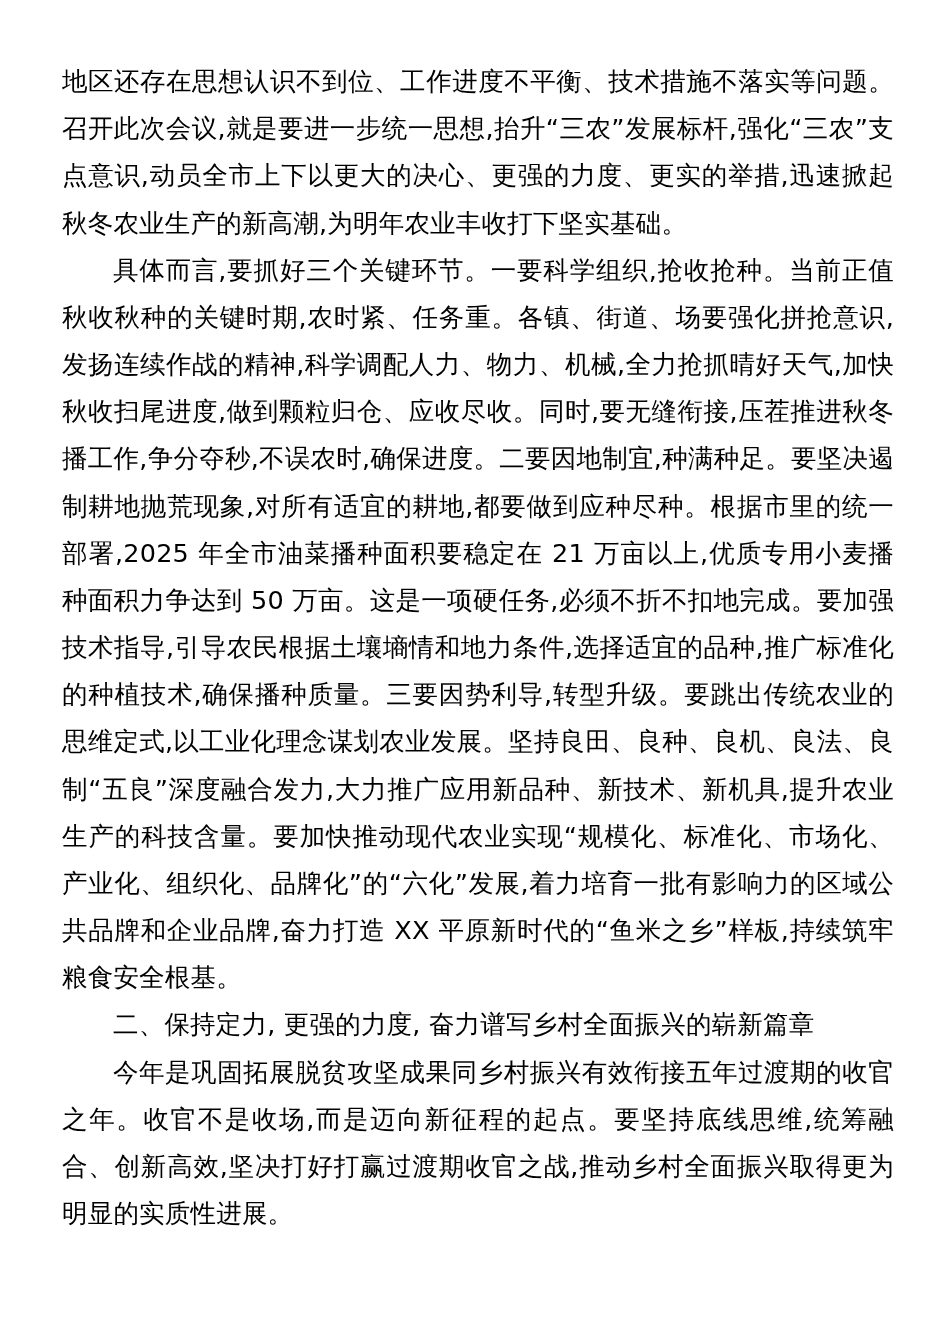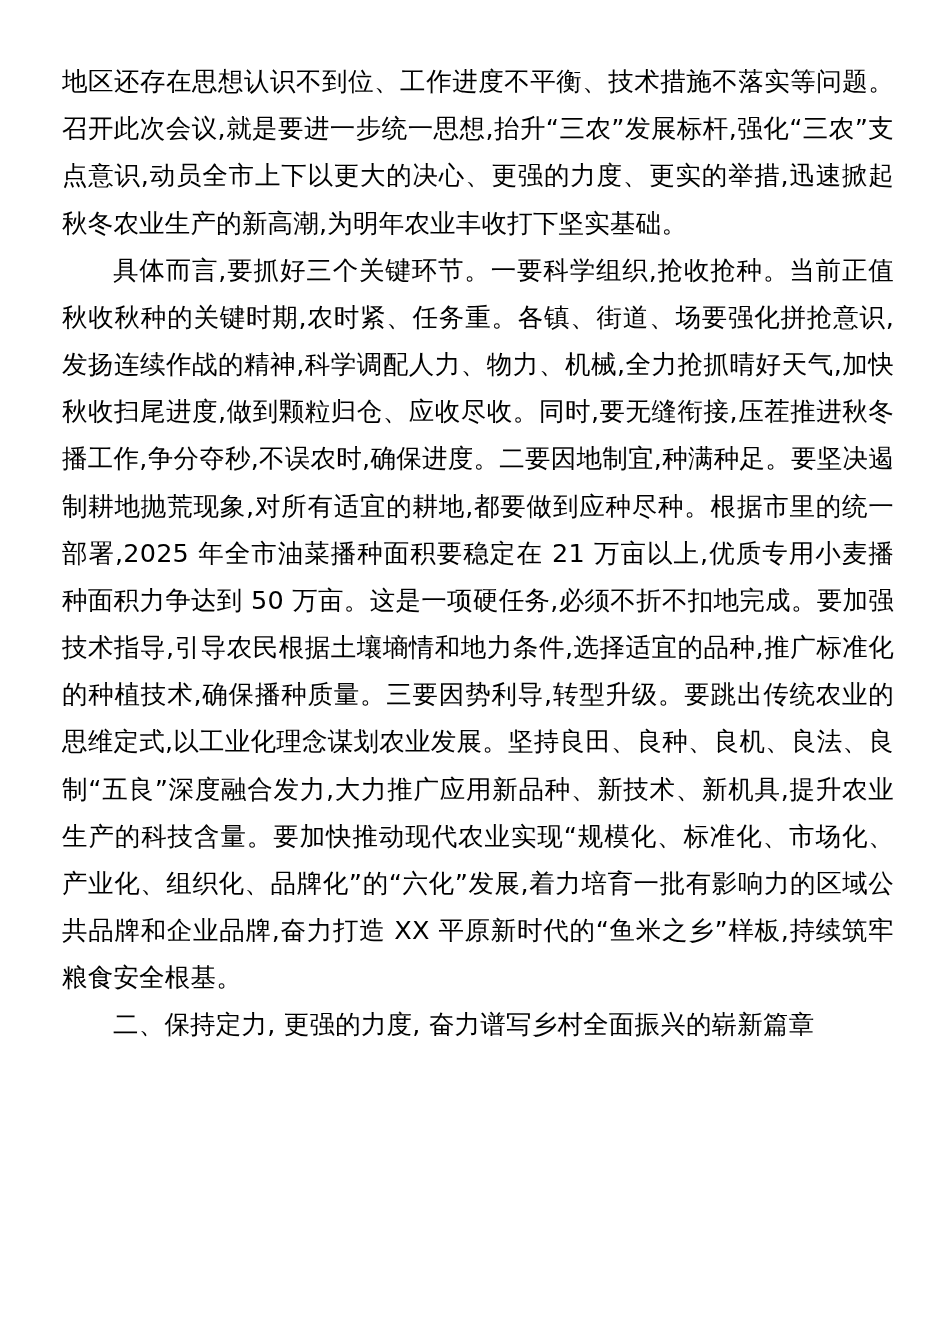--- a/index.html
+++ b/index.html
@@ -46,15 +46,16 @@
 
 <div class="page">
   <div class="doc-body">
 
     <p class="para">地区还存在思想认识不到位、工作进度不平衡、技术措施不落实等问题。召开此次会议,就是要进一步统一思想,抬升“三农”发展标杆,强化“三农”支点意识,动员全市上下以更大的决心、更强的力度、更实的举措,迅速掀起秋冬农业生产的新高潮,为明年农业丰收打下坚实基础。</p>
 
     <p class="para para-indent">具体而言,要抓好三个关键环节。一要科学组织,抢收抢种。当前正值秋收秋种的关键时期,农时紧、任务重。各镇、街道、场要强化拼抢意识,发扬连续作战的精神,科学调配人力、物力、机械,全力抢抓晴好天气,加快秋收扫尾进度,做到颗粒归仓、应收尽收。同时,要无缝衔接,压茬推进秋冬播工作,争分夺秒,不误农时,确保进度。二要因地制宜,种满种足。要坚决遏制耕地抛荒现象,对所有适宜的耕地,都要做到应种尽种。根据市里的统一部署,2025 年全市油菜播种面积要稳定在 21 万亩以上,优质专用小麦播种面积力争达到 50 万亩。这是一项硬任务,必须不折不扣地完成。要加强技术指导,引导农民根据土壤墒情和地力条件,选择适宜的品种,推广标准化的种植技术,确保播种质量。三要因势利导,转型升级。要跳出传统农业的思维定式,以工业化理念谋划农业发展。坚持良田、良种、良机、良法、良制“五良”深度融合发力,大力推广应用新品种、新技术、新机具,提升农业生产的科技含量。要加快推动现代农业实现“规模化、标准化、市场化、产业化、组织化、品牌化”的“六化”发展,着力培育一批有影响力的区域公共品牌和企业品牌,奋力打造 XX 平原新时代的“鱼米之乡”样板,持续筑牢粮食安全根基。</p>
 
     <p class="heading">二、保持定力, 更强的力度, 奋力谱写乡村全面振兴的崭新篇章</p>
 
+    <p class="para para-indent">今年是巩固拓展脱贫攻坚成果同乡村振兴有效衔接五年过渡期的收官之年。收官不是收场,而是迈向新征程的起点。要坚持底线思维,统筹融合、创新高效,坚决打好打赢过渡期收官之战,推动乡村全面振兴取得更为明显的实质性进展。</p>
 
   </div>
 </div>
 
 </body></html>

